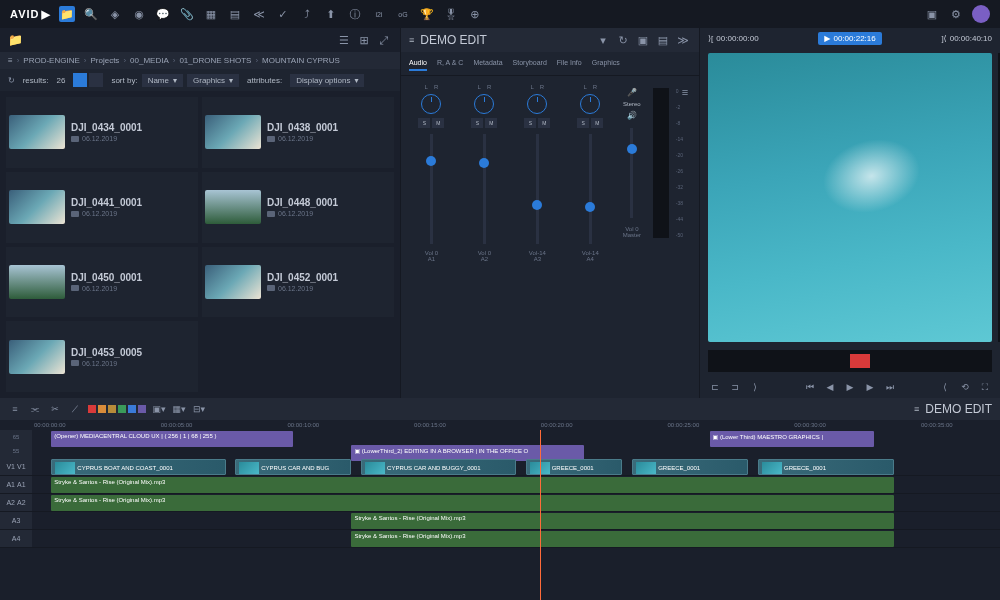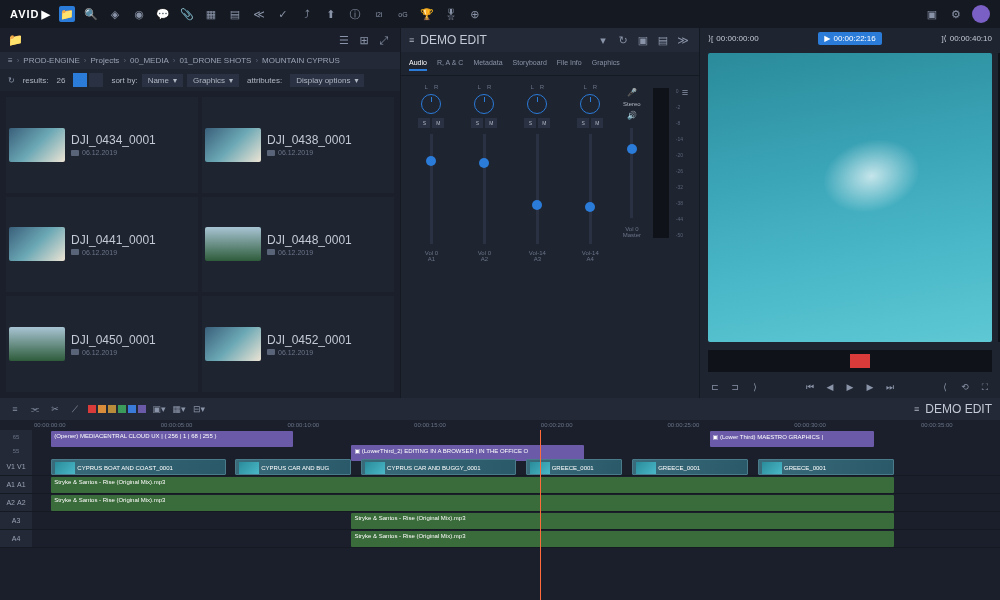--- a/index.html
+++ b/index.html
@@ -24,21 +24,21 @@
 .view-toggle { display: flex; gap: 2px; }
 .view-btn { width: 14px; height: 14px; background: #2a3142; cursor: pointer; }
 .view-btn.active { background: #2b7bd9; }
 .sort-group { display: flex; align-items: center; gap: 4px; }
 .select { background: #2a3142; padding: 2px 6px; cursor: pointer; display: flex; align-items: center; gap: 4px; }
 .asset-grid { flex: 1; overflow: auto; display: grid; grid-template-columns: 1fr 1fr; gap: 4px; padding: 6px; background: #1a1f2b; }
 .asset { display: flex; gap: 6px; align-items: center; background: #1e2430; padding: 3px; }
 .thumb { width: 56px; height: 34px; background: linear-gradient(135deg, #3a5f7a 0%, #6ba8b5 50%, #ede4d4 100%); border-radius: 2px; }
 .thumb.green { background: linear-gradient(180deg, #a8c4d4 0%, #2e5c3a 100%); }
 .asset-info { display: flex; flex-direction: column; gap: 2px; }
-.asset-name { color: #c4cad6; font-size: 12px; }
+.asset-name { color: #c4cad6; font-size: 10px; font-weight: bold; }
 .asset-date { color: #6a7488; font-size: 7px; }
 .cam-icon { width: 8px; height: 6px; background: #5a6478; border-radius: 1px; }
 
 .center-panel { width: 300px; background: #1e2430; display: flex; flex-direction: column; border-left: 1px solid #151922; border-right: 1px solid #151922; }
 .panel-title-bar { display: flex; align-items: center; padding: 4px 8px; background: #232936; gap: 6px; }
 .panel-title { color: #c4cad6; font-size: 12px; }
 .tabs { display: flex; gap: 10px; padding: 4px 8px; background: #1e2430; font-size: 7px; border-bottom: 1px solid #151922; }
 .tab { color: #8a94a8; cursor: pointer; padding: 3px 0; }
 .tab.active { color: #fff; border-bottom: 2px solid #2b7bd9; }
 .audio-mixers { display: flex; gap: 4px; padding: 8px 6px; flex: 1; }
@@ -223,20 +223,30 @@
         <div class="asset">
           <div class="thumb snow"></div>
           <div class="asset-info">
             <div class="asset-name">DJI_0452_0001</div>
             <div style="display:flex;gap:3px;align-items:center">
               <div class="cam-icon"></div>
               <div class="asset-date">06.12.2019</div>
             </div>
           </div>
         </div>
+        <div class="asset">
+          <div class="thumb snow"></div>
+          <div class="asset-info">
+            <div class="asset-name">DJI_0453_0005</div>
+            <div style="display:flex;gap:3px;align-items:center">
+              <div class="cam-icon"></div>
+              <div class="asset-date">06.12.2019</div>
+            </div>
+          </div>
+        </div>
       </div>
   </div>
 
   <div class="center-panel">
     <div class="panel-title-bar">
       <span>≡</span>
       <span class="panel-title">DEMO EDIT</span>
       <div style="margin-left:auto;display:flex;gap:4px">
         <span class="topbar-icon">▾</span>
         <span class="topbar-icon">↻</span>

